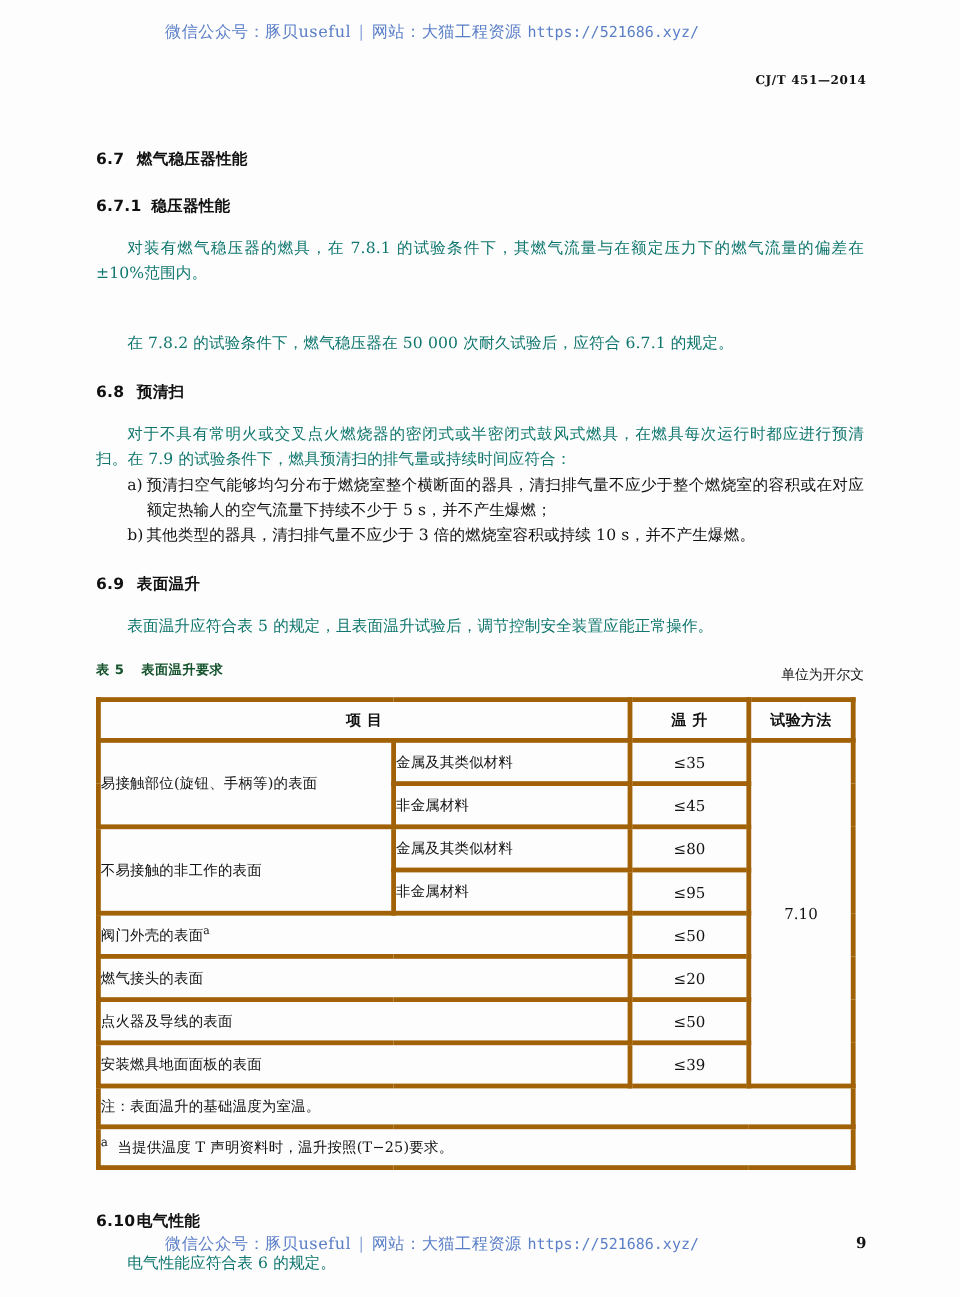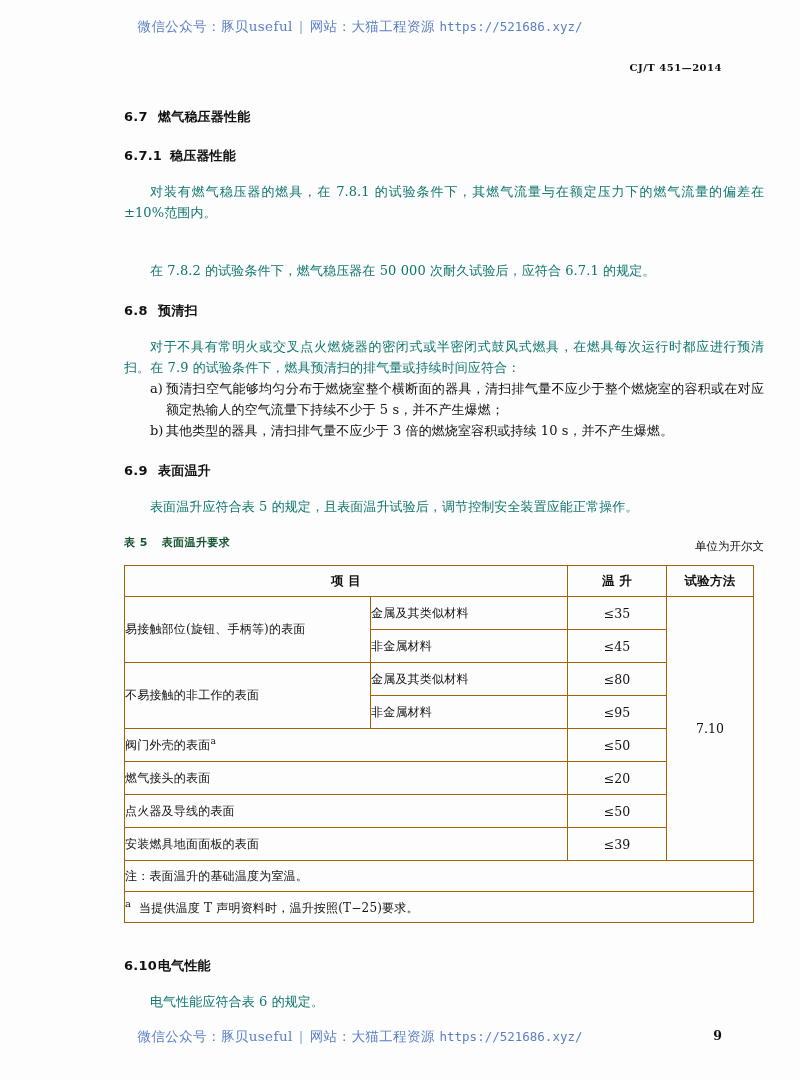--- a/index.html
+++ b/index.html
@@ -64,23 +64,22 @@
     font-size: 10px;
     font-weight: bold;
     letter-spacing: 0.5px;
     color: #111;
   }
 
   
   .content {
     position: absolute;
     left: 80px;
-    top: 108px;
+    top: 124px;
     width: 640px;
-    margin-left: 44px;
   }
 
   h3.clause {
     margin: 0;
     font-size: 13px;
     font-weight: bold;
     font-family: "DejaVu Sans", "Liberation Sans", sans-serif;
     letter-spacing: 0.2px;
     color: #111;
   }
@@ -155,21 +154,21 @@
   
   table.t5 {
     border-collapse: collapse;
     width: 629px;
     margin-top: 6px;
     table-layout: fixed;
     font-size: 12px;
     color: #111;
   }
   table.t5 td, table.t5 th {
-    border: 1px solid #a16207;
+    border: 4px solid #a16207;
     padding: 0;
     vertical-align: middle;
     font-weight: normal;
   }
   table.t5 th {
     height: 30px;
     text-align: center;
     font-weight: bold;
     font-size: 12.5px;
     letter-spacing: 0.3px;

